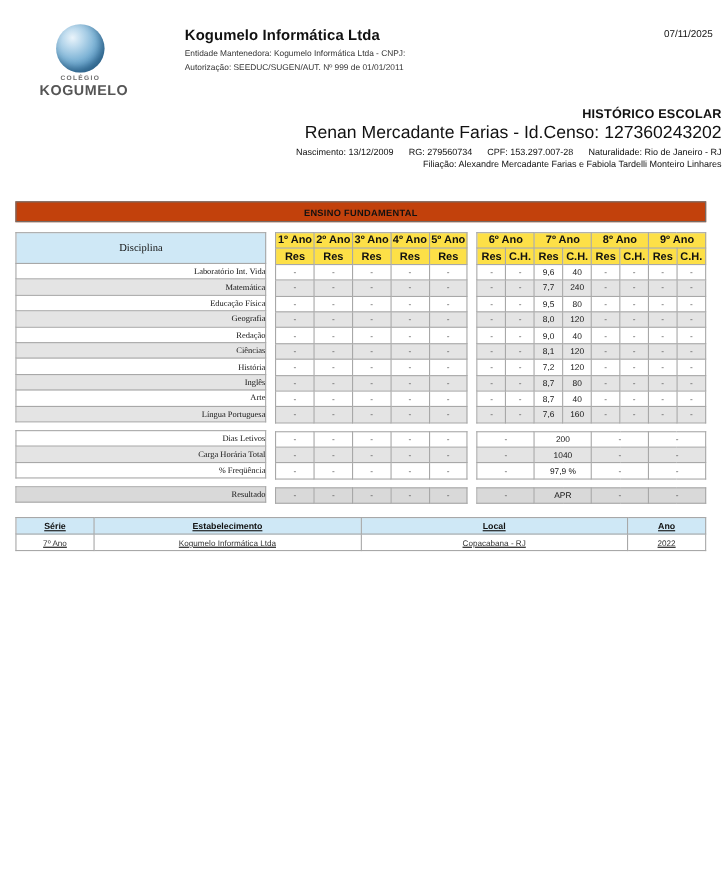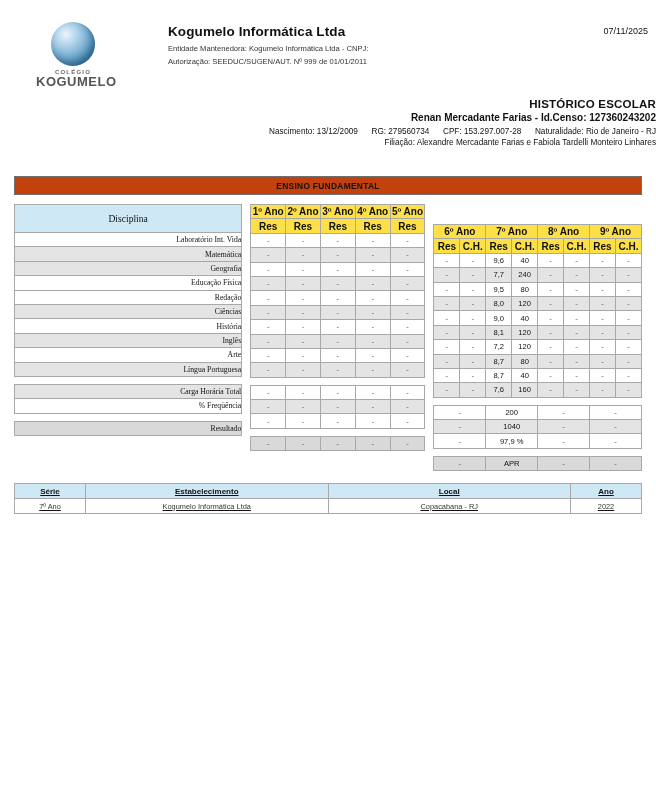--- a/index.html
+++ b/index.html
@@ -21,37 +21,37 @@
   .logo-colegio{font-size:6px;letter-spacing:1.2px;color:#6b6b6b;margin-top:3px;font-weight:bold;}
   .logo-name{font-size:13px;letter-spacing:.5px;color:#555;font-weight:bold;line-height:1.1;}
   .company{position:absolute;left:168px;top:24px;}
   .company-name{font-size:13.5px;font-weight:bold;color:#111;letter-spacing:.1px;}
   .company-line{font-size:7.6px;color:#333;margin-top:4.5px;}
   .doc-date{position:absolute;right:8px;top:26px;font-size:9px;color:#111;}
 
   
   .titles{text-align:right;margin-top:2px;}
   .t-main{font-size:11.5px;font-weight:bold;letter-spacing:.2px;}
-  .t-student{font-size:10px;font-weight:bold;margin-top:2px;}
+  .t-student{font-size:16px;font-weight:normal;margin-top:2px;}
   .t-info{font-size:8.2px;margin-top:4px;color:#111;}
   .t-info span{white-space:pre;}
   .t-filia{font-size:8.2px;margin-top:2px;color:#111;}
 
   
   .wrap{padding:0 14px;box-sizing:border-box;}
   .banner{margin-top:29px;background:#c2410c;border:1px solid #6f6f6f;
     text-align:center;font-size:8.4px;font-weight:bold;letter-spacing:.3px;
     padding:3.5px 0;color:#111;}
 
   
   .grid{display:flex;align-items:flex-start;margin-top:9px;}
   .blk-disc{width:232px;font-family:Liberation Serif, serif;}
   .gap{width:8px;flex:0 0 8px;}
   .blk-a{width:178px;}
-  .blk-b{width:212px;margin-top:20px;}
+  .blk-b{width:212px;}
 
   table{border-collapse:collapse;width:100%;table-layout:fixed;}
   table.outer{border:1px solid #5d5d5d;}
   td,th{border:1px solid #a8a8a8;font-size:7.6px;padding:0;
         text-align:center;color:#111;height:13.4px;font-weight:normal;}
   th{background:#fde047;font-weight:bold;font-size:10px;}
   .hdr-tall{height:27px;font-size:9.6px;background:#cfe8f6;font-weight:normal;}
   .v-sep{border-left:1.6px solid #5d5d5d;}
   .subject{text-align:right;padding-left:4px;font-size:7.7px;}
   .stripe{background:#e4e4e4;}
@@ -119,26 +119,26 @@
               </tr>
           </thead>
           <tbody>
               <tr>
                 <td class="subject">Laboratório Int. Vida</td>
               </tr>
               <tr>
                 <td class="subject stripe">Matemática</td>
               </tr>
               <tr>
+                <td class="subject">Educação Física</td>
+              </tr>
+              <tr>
                 <td class="subject stripe">Geografia</td>
               </tr>
               <tr>
-                <td class="subject">Educação Física</td>
-              </tr>
-              <tr>
                 <td class="subject">Redação</td>
               </tr>
               <tr>
                 <td class="subject stripe">Ciências</td>
               </tr>
               <tr>
                 <td class="subject">História</td>
               </tr>
               <tr>
                 <td class="subject stripe">Inglês</td>
@@ -147,20 +147,23 @@
                 <td class="subject">Arte</td>
               </tr>
               <tr>
                 <td class="subject stripe">Língua Portuguesa</td>
               </tr>
             </tbody>
         </table>
 
         <table class="outer sum">
           <tbody>
+              <tr>
+                <td class="subject">Dias Letivos</td>
+              </tr>
               <tr>
                 <td class="subject stripe">Carga Horária Total</td>
               </tr>
               <tr>
                 <td class="subject">% Freqüência</td>
               </tr>
             </tbody>
         </table>
 
         <table class="outer res">

